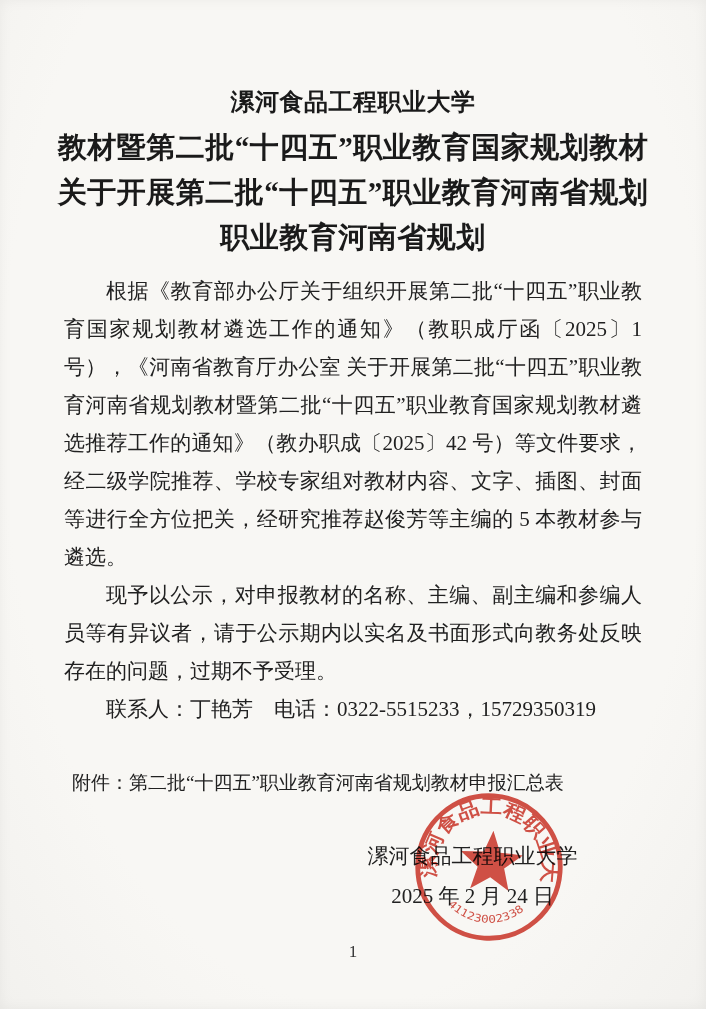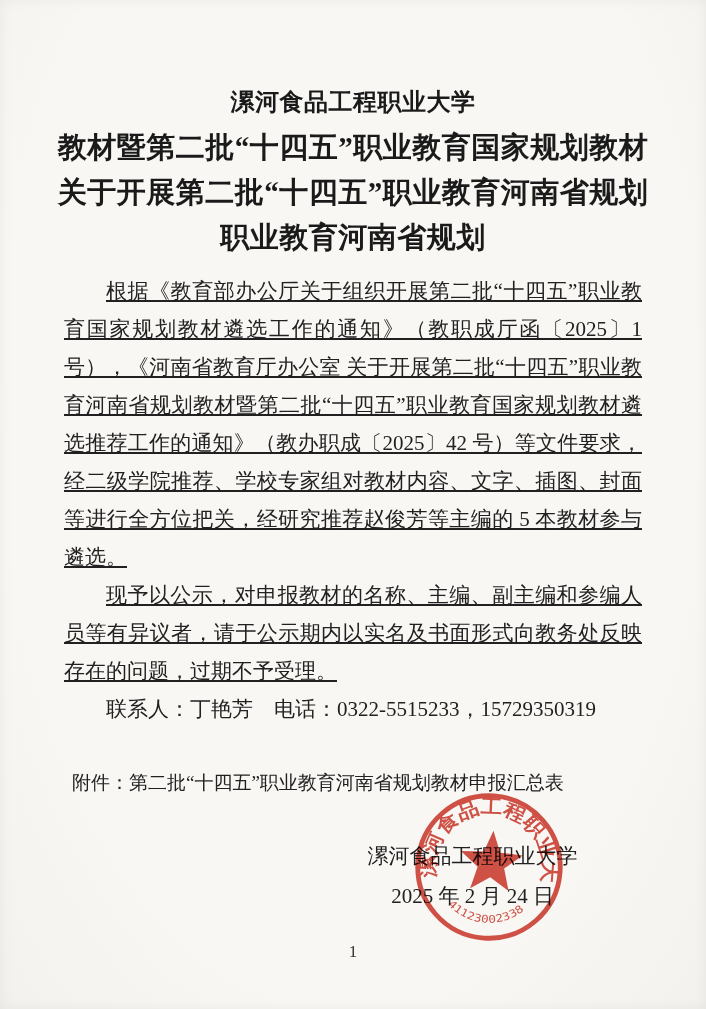--- a/index.html
+++ b/index.html
@@ -37,21 +37,20 @@
     width: 578px;
     font-size: 21px;
     line-height: 38px;
   }
   .doc-body p {
     margin: 0;
     text-indent: 2em;
   }
   .doc-body p.justify {
     text-align: justify;
-    text-decoration: underline;
   }
   .attachment {
     margin: 36px 64px 0 64px;
     padding-left: 8px;
     font-size: 19px;
     line-height: 38px;
   }
   .signature-block {
     margin-top: 34px;
     margin-left: 355px;

